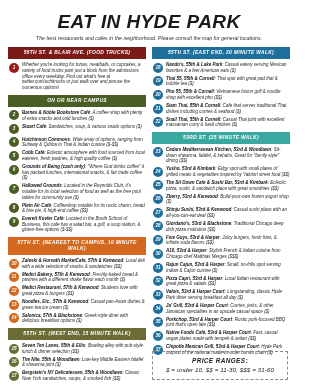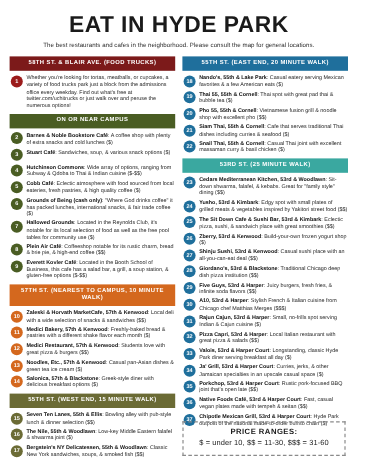--- a/index.html
+++ b/index.html
@@ -13,20 +13,21 @@
     font-family: "Liberation Sans", sans-serif;
     color: #1b1b1b;
     overflow: hidden;
   }
   .page {
     width: 298px;
     height: 386px;
     box-sizing: border-box;
     padding: 10px 8px 4px 8px;
     position: relative;
+    font-style: italic;
   }
   .title {
     text-align: center;
     font-size: 19px;
     font-weight: bold;
     letter-spacing: 0.4px;
     line-height: 20px;
     color: #1a1a1a;
     margin: 2px 0 3px 0;
   }

